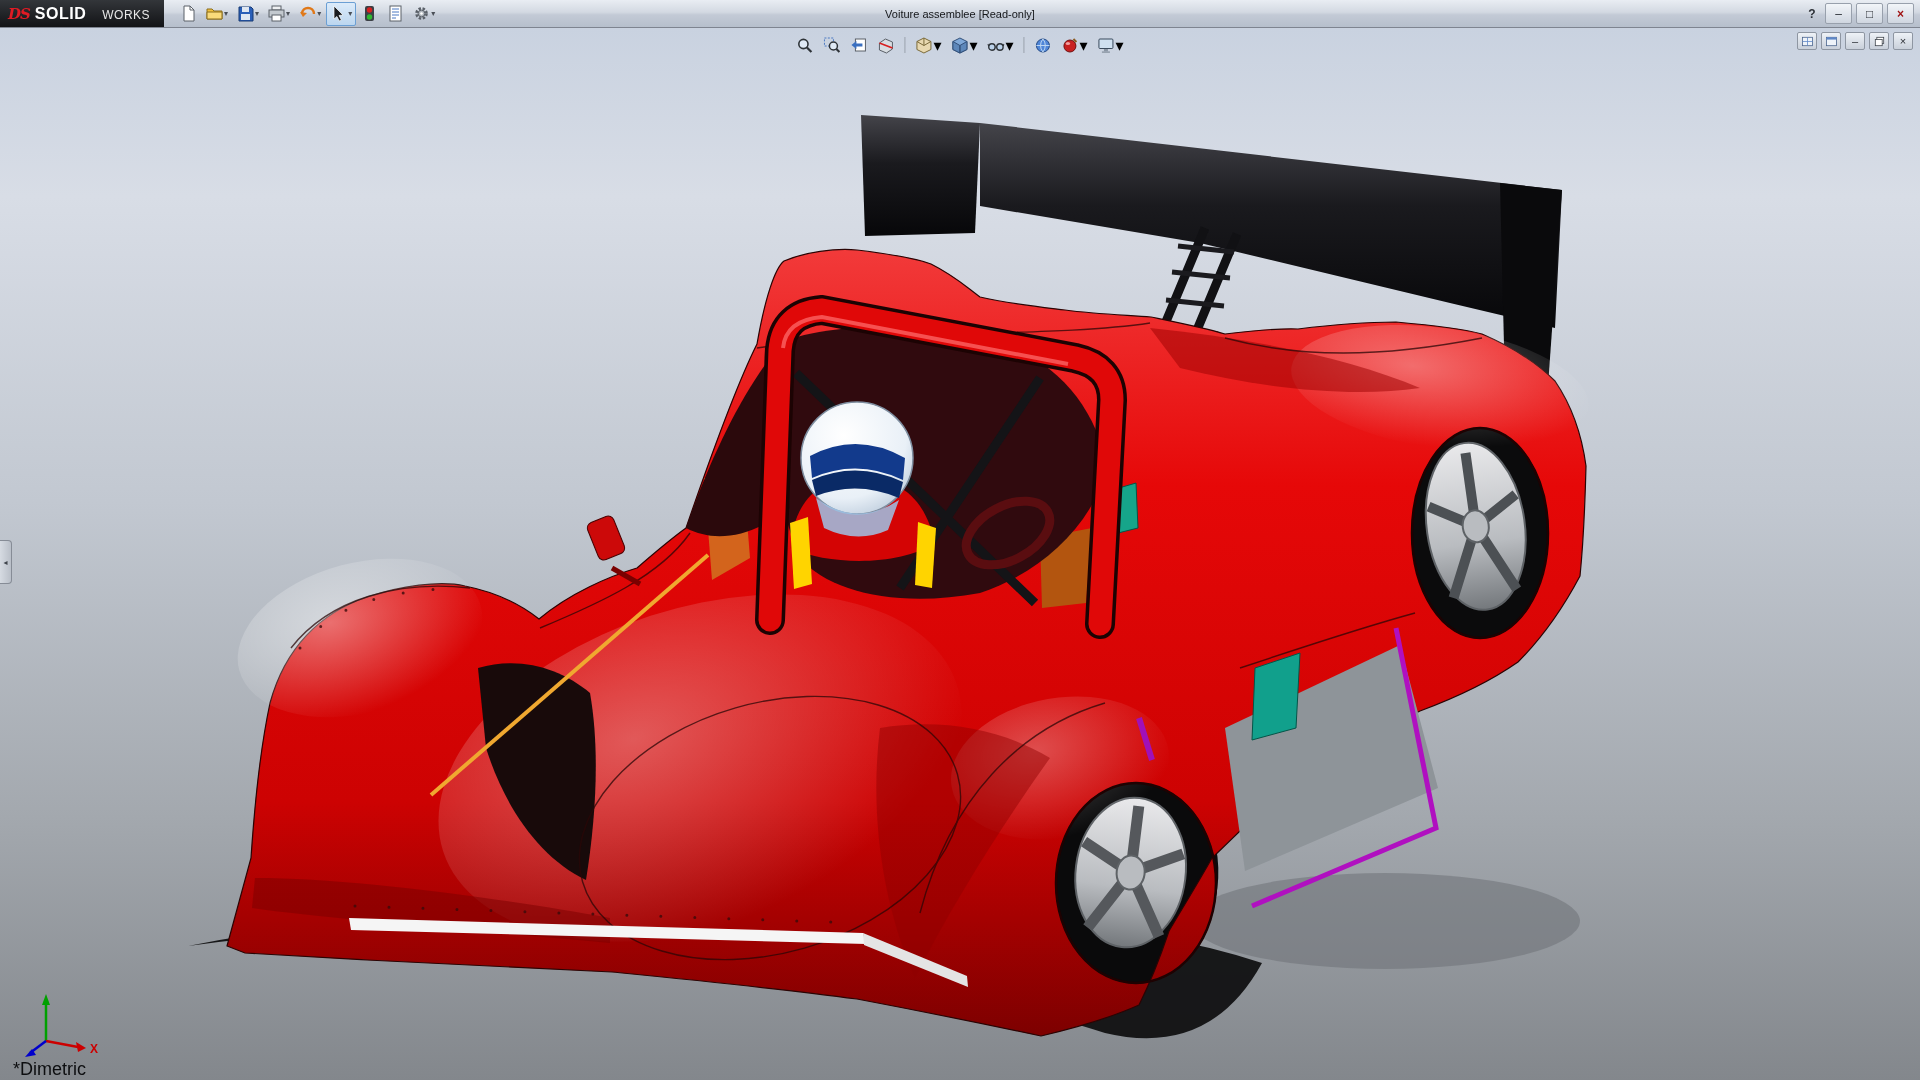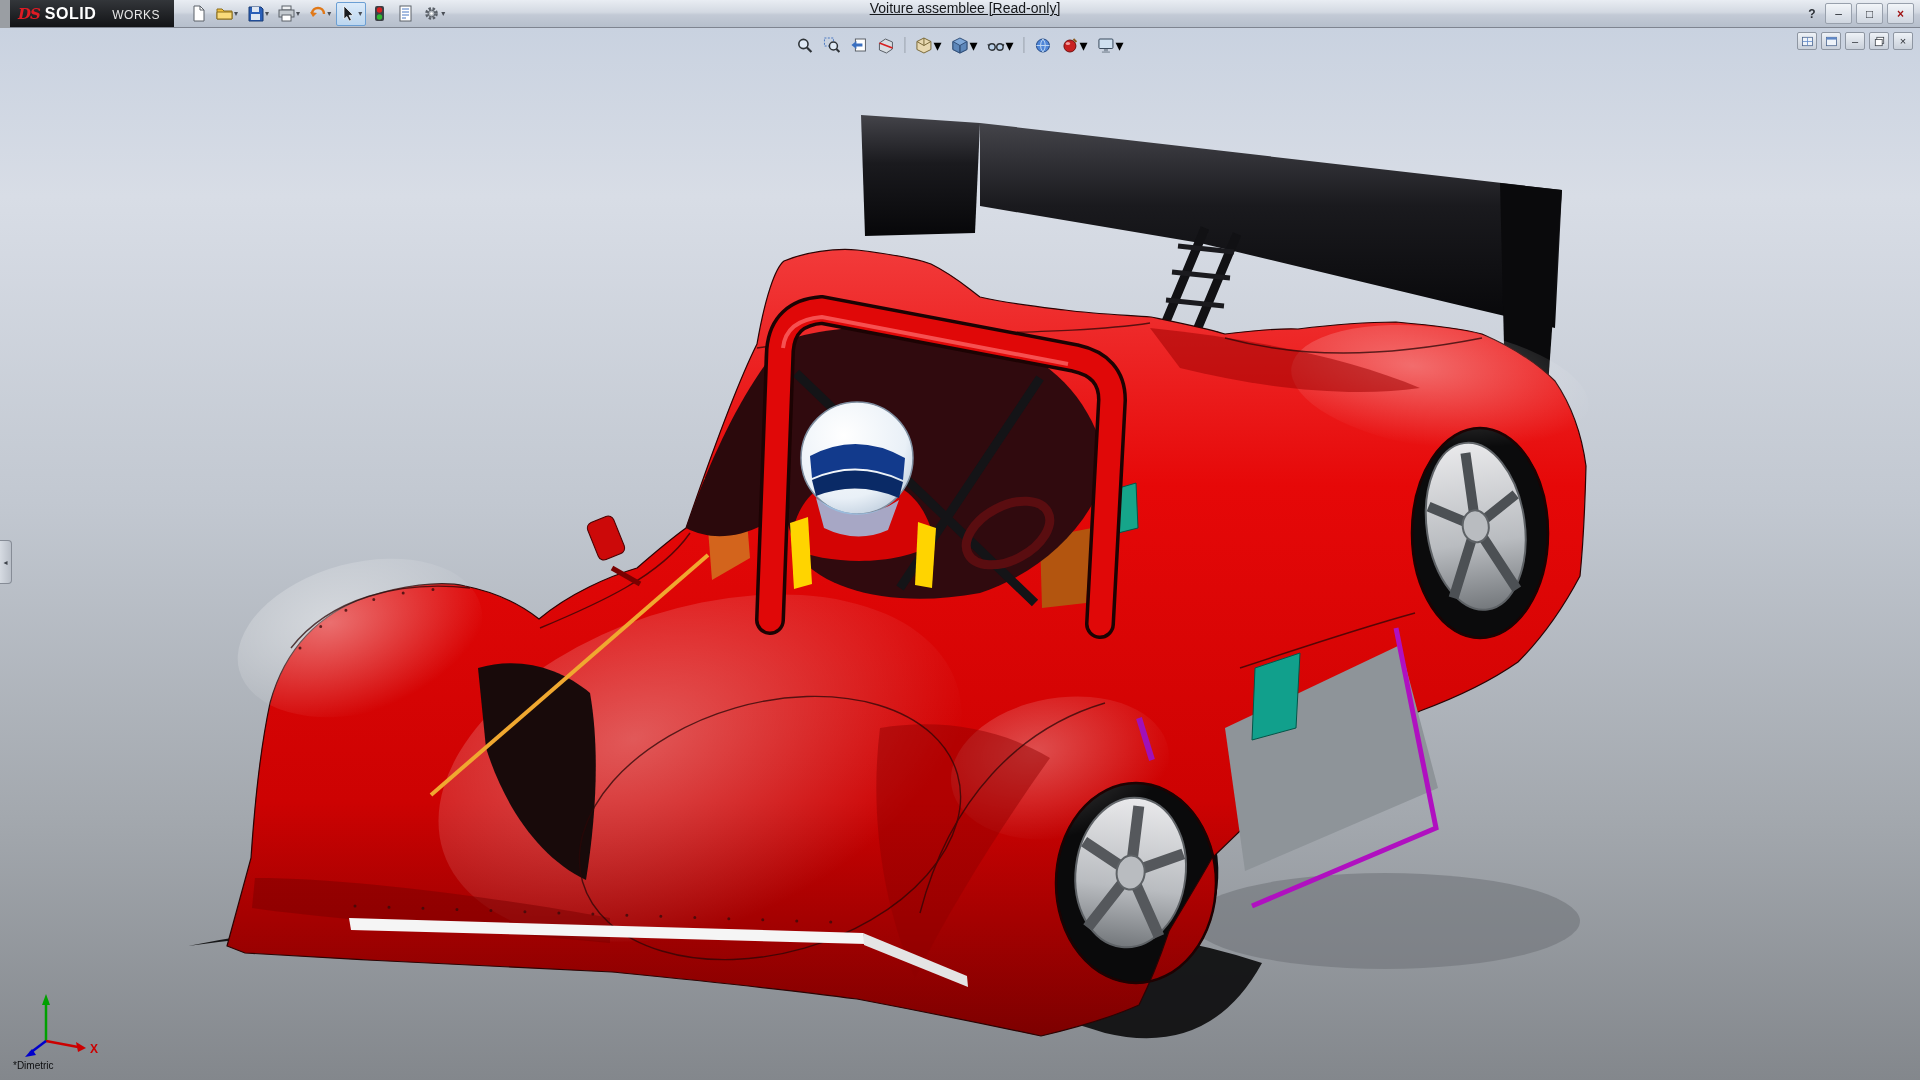--- a/index.html
+++ b/index.html
@@ -4,24 +4,23 @@
 <style>
   html,body{margin:0;padding:0;}
   body{
     width:1920px;height:1080px;overflow:hidden;
     font-family:"Liberation Sans", sans-serif;
     background:#9a9ea3;
     -webkit-font-smoothing:antialiased;
   }
   
   .titlebar{
-    height:27px;display:flex;position:relative;
+    height:27px;display:flex;align-items:center;position:relative;
     background:linear-gradient(180deg,#e9edf3 0%,#d3d9e2 45%,#c3cad6 55%,#b6bfcc 100%);
     border-bottom:1px solid #7e8490;
-    margin-left:10px;
   }
   .logo{
     height:27px;display:flex;align-items:center;gap:5px;
     background:linear-gradient(180deg,#33363a,#121316);
     padding:0 14px 0 8px;
   }
   .logo .ds{
     color:#e01b24;font-weight:bold;font-style:italic;font-size:15px;
     font-family:"DejaVu Serif", serif;letter-spacing:-1px;
   }
@@ -33,21 +32,21 @@
     padding:0 3px;border:1px solid transparent;border-radius:2px;
   }
   .tb-btn.pressed{
     background:linear-gradient(180deg,#dcebfa,#bcd6ef);
     border:1px solid #6b9fd4;
   }
   .tb-btn .caret{font-size:8px;color:#4a4f57;line-height:1;}
   .icon16{width:17px;height:17px;display:block;}
   .apptitle{
     position:absolute;left:50%;transform:translateX(-50%);
-    font-size:14px;color:#15171a;white-space:nowrap;text-decoration:underline;
+    font-size:11px;color:#15171a;white-space:nowrap;
   }
   .win-controls{margin-left:auto;display:flex;align-items:center;gap:4px;padding-right:6px;}
   .win-btn{
     width:25px;height:19px;display:flex;align-items:center;justify-content:center;
     font-size:12px;color:#2c3036;border:1px solid #98a0ac;border-radius:2px;
     background:linear-gradient(180deg,#f2f5f9,#cfd6e0);line-height:1;
   }
   .win-btn.help{border:none;background:none;font-weight:bold;width:18px;}
   .win-btn.close span{color:#a01414;font-weight:bold;}
   
@@ -73,22 +72,22 @@
     background:linear-gradient(180deg,#eef2f7,#c9d0da);
   }
   .fm-tab{
     position:absolute;left:0;top:512px;width:11px;height:42px;
     background:linear-gradient(90deg,#d6dbe2,#b9bfc8);
     border:1px solid #868c96;border-left:none;border-radius:0 4px 4px 0;
     display:flex;align-items:center;justify-content:center;
     font-size:8px;color:#3f444b;
   }
   .view-label{
-    position:absolute;left:13px;bottom:10px;
-    font-size:10px;color:#0d0e10;
+    position:absolute;left:13px;bottom:1px;
+    font-size:18px;color:#0d0e10;
   }
   .triad{position:absolute;left:16px;bottom:22px;}
 </style>
 </head>
 <body>
 
 <svg width="0" height="0" style="position:absolute">
   <defs>
     <symbol id="i-page" viewBox="0 0 17 17">
         <path d="M4 1h6l4 4v11H4z" fill="#fff" stroke="#5a6068"></path>

